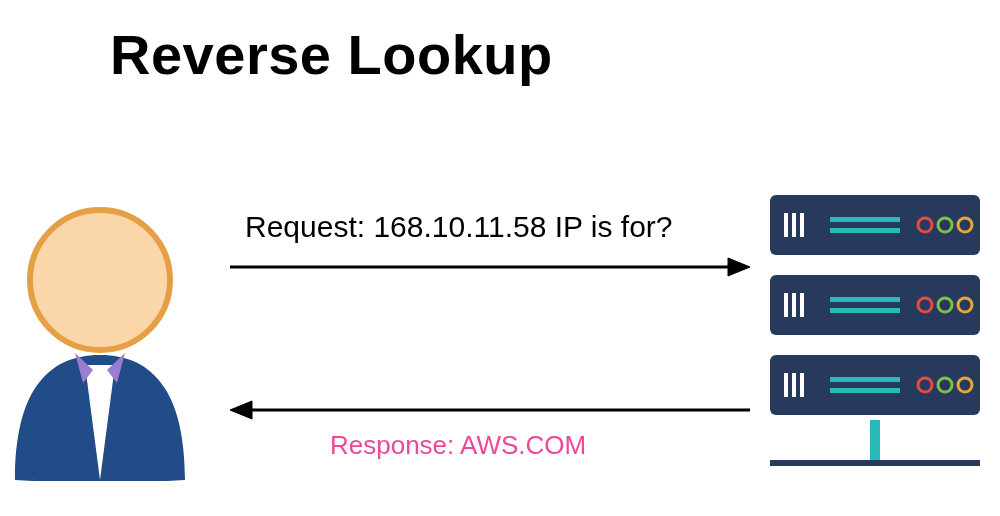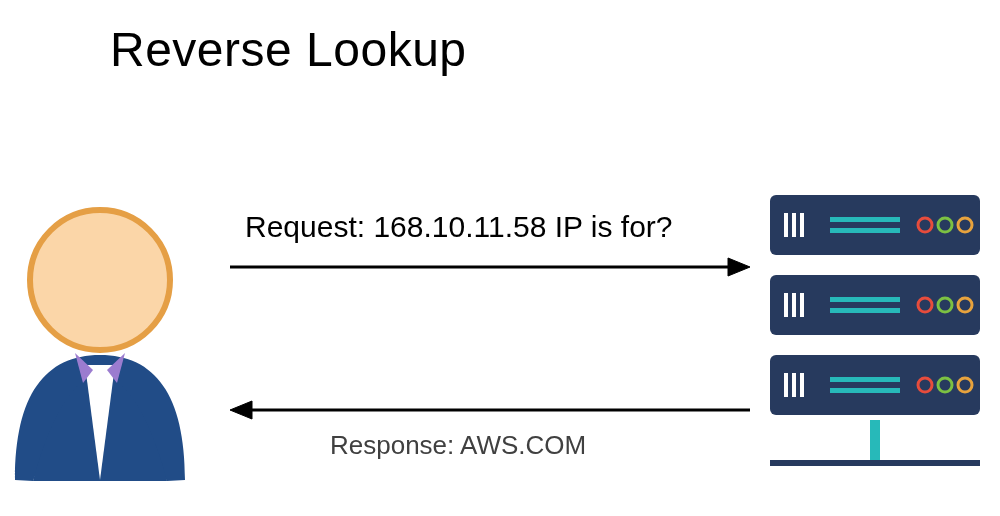--- a/index.html
+++ b/index.html
@@ -8,22 +8,22 @@
     height: 516px;
     background: #ffffff;
     font-family: Arial, Helvetica, sans-serif;
     position: relative;
     overflow: hidden;
   }
   .title {
     position: absolute;
     top: 22px;
     left: 110px;
-    font-size: 48px;
-    font-weight: 400;
+    font-size: 56px;
+    font-weight: 700;
     letter-spacing: 0.5px;
     color: #000;
   }
   .person {
     position: absolute;
     left: 5px;
     top: 195px;
     width: 190px;
     height: 290px;
   }
@@ -39,21 +39,21 @@
     left: 245px;
     top: 210px;
     font-size: 30px;
     color: #000;
   }
   .res-label {
     position: absolute;
     left: 330px;
     top: 430px;
     font-size: 26px;
-    color: #404040;
+    color: #ec4899;
   }
   .arrow {
     position: absolute;
     stroke: #000;
     fill: #000;
   }
   .arrow-right {
     left: 230px;
     top: 252px;
     width: 520px;

